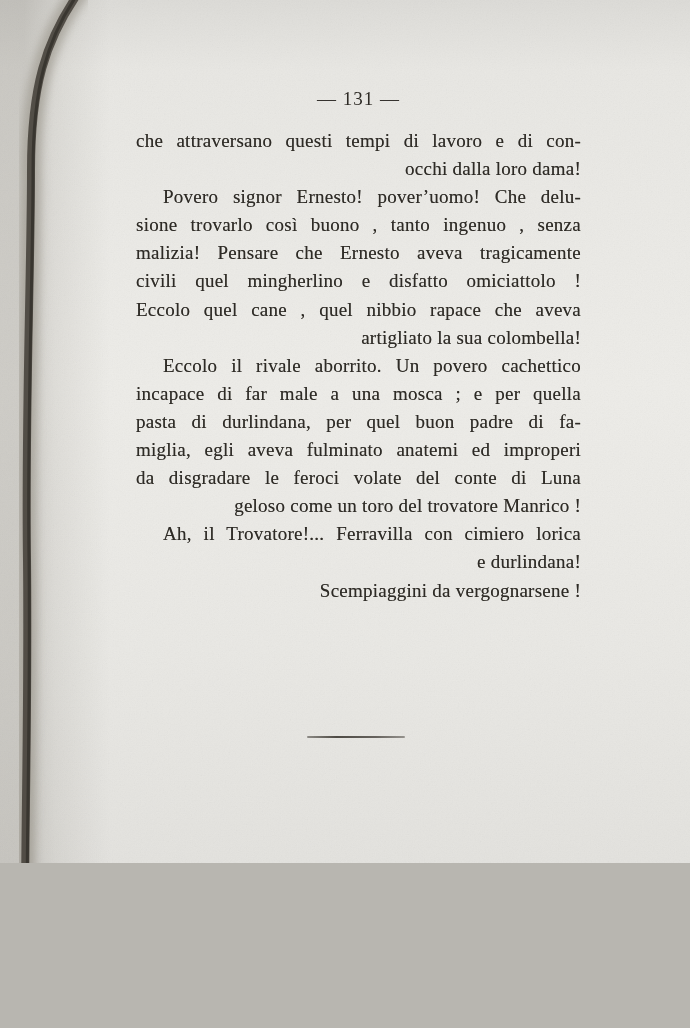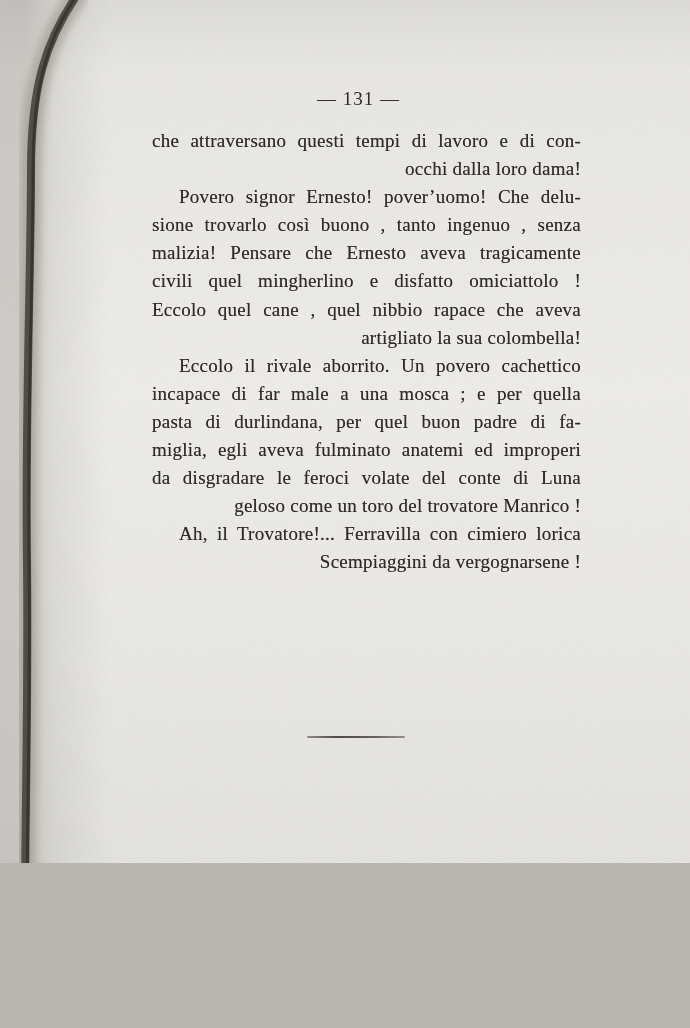--- a/index.html
+++ b/index.html
@@ -23,21 +23,21 @@
   .page-number {
     position: absolute; left: 136px; top: 88px; width: 445px;
     text-align: center; font-size: 19px; letter-spacing: 1px;
   }
   .body-text {
     position: absolute; left: 136px; top: 127px; width: 445px;
     font-size: 19px; letter-spacing: 0.25px;
     text-shadow: 0 0 0.5px rgba(46,43,38,0.55);
   }
   .textline { line-height: 28.1px; min-height: 28.1px; }
-  .jfull { text-align: justify; text-align-last: justify; margin-left: 16px; }
+  .jfull { text-align: justify; text-align-last: justify; }
   .jleft { text-align: right; }
   .indent { padding-left: 27px; }
   .section-divider {
     position: absolute; left: 307px; top: 736px; width: 98px; height: 2px;
     background: linear-gradient(90deg, rgba(70,66,60,0.55), rgba(70,66,60,0.95) 30%, rgba(70,66,60,0.8) 70%, rgba(70,66,60,0.5));
     border-radius: 1px;
   }
 </style>
 </head>
 <body>
@@ -77,18 +77,19 @@
     <div class="textline jfull">civili quel mingherlino e disfatto omiciattolo !</div>
     <div class="textline jfull">Eccolo quel cane , quel nibbio rapace che aveva</div>
     <div class="textline jleft">artigliato la sua colombella!</div>
     <div class="textline jfull indent">Eccolo il rivale aborrito. Un povero cachettico</div>
     <div class="textline jfull">incapace di far male a una mosca ; e per quella</div>
     <div class="textline jfull">pasta di durlindana, per quel buon padre di fa-</div>
     <div class="textline jfull">miglia, egli aveva fulminato anatemi ed improperi</div>
     <div class="textline jfull">da disgradare le feroci volate del conte di Luna</div>
     <div class="textline jleft">geloso come un toro del trovatore Manrico !</div>
     <div class="textline jfull indent">Ah, il Trovatore!... Ferravilla con cimiero lorica</div>
+    <div class="textline jleft">e durlindana!</div>
     <div class="textline jleft indent">Scempiaggini da vergognarsene !</div>
   </div>
 
   <div class="section-divider"></div>
 
 </div>
 
 </body></html>

